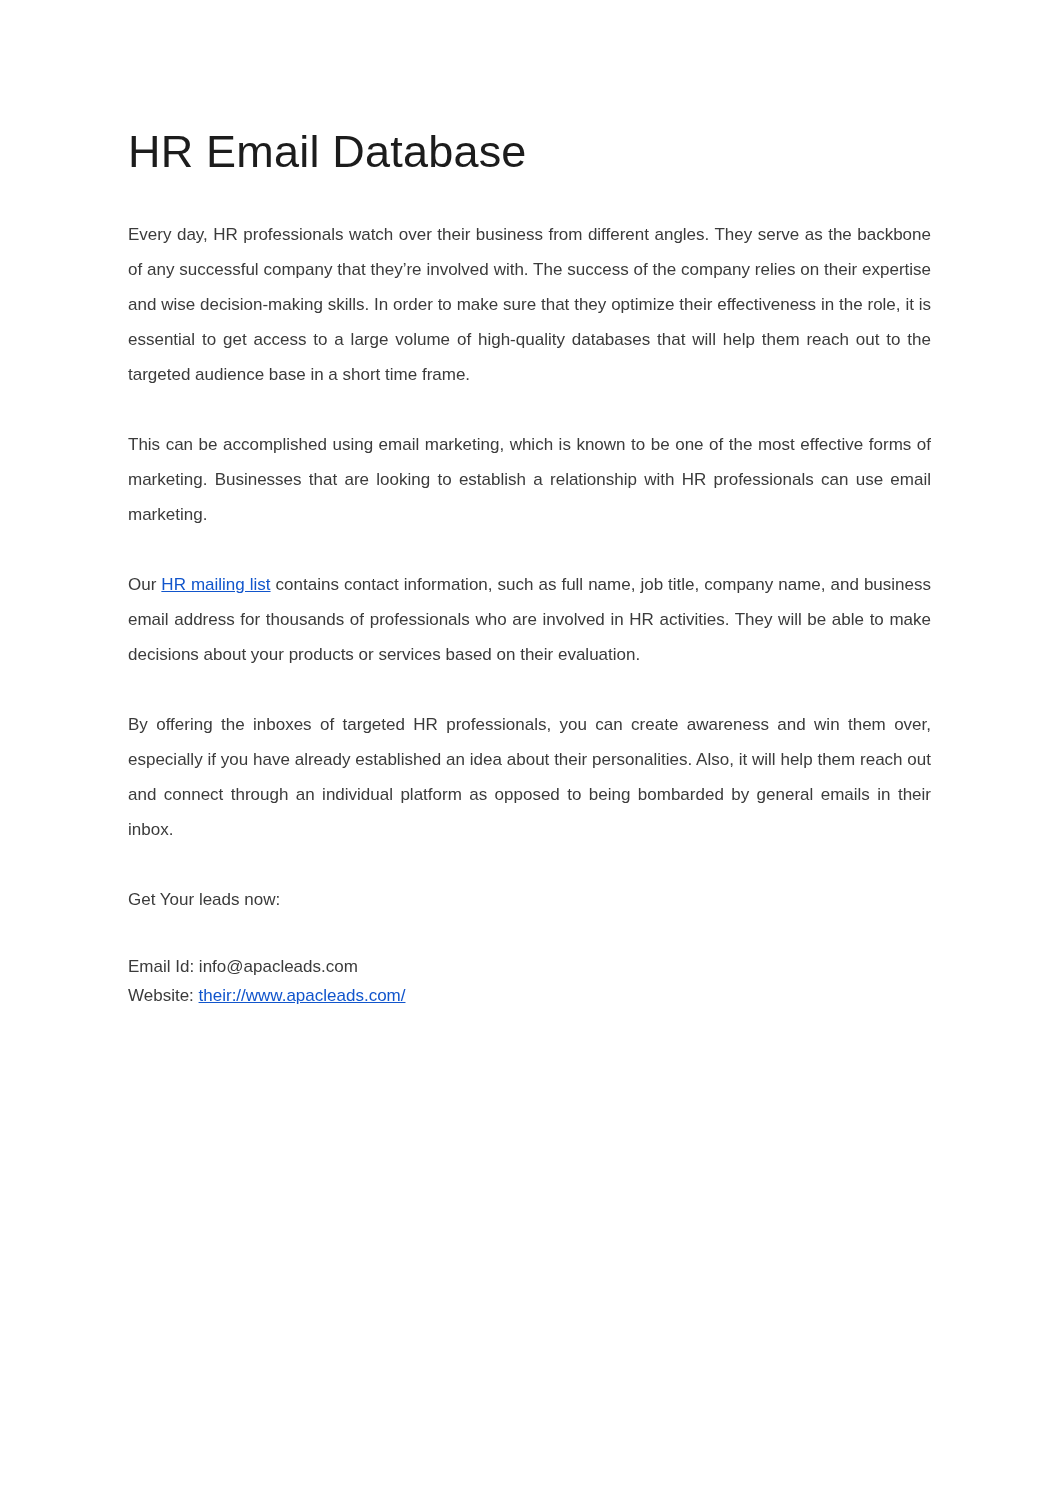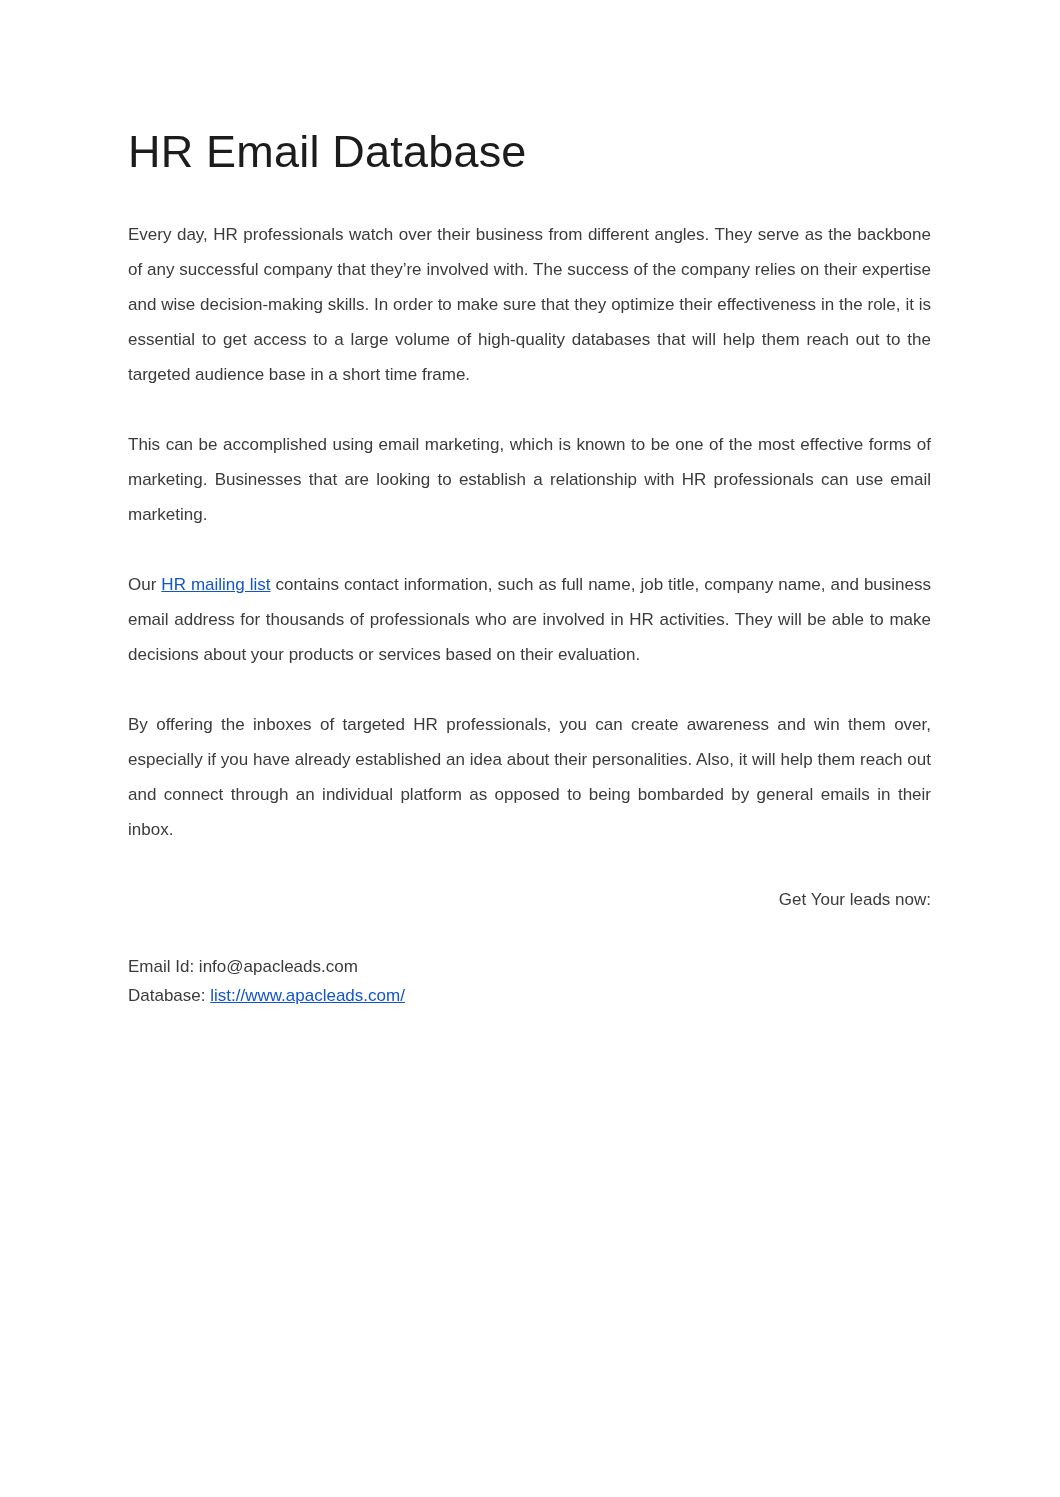--- a/index.html
+++ b/index.html
@@ -28,21 +28,21 @@
     margin: 0 0 38px 0;
   }
   p.body {
     font-size: 17px;
     line-height: 35px;
     color: #3b3b3b;
     text-align: justify;
     margin: 8px 0 35px 0;
   }
   p.cta {
-    text-align: right;
+    text-align: left;
     margin: 0 0 35px 0;
   }
   .contact {
     font-size: 17px;
     line-height: 29px;
     color: #3b3b3b;
   }
   a.link {
     color: #1155cc;
     text-decoration: underline;
@@ -63,16 +63,16 @@
   <p class="body"><span>Our </span><a href="#" class="link">HR mailing list</a><span> contains contact information, such as full name, job title, company name, and business email address for thousands of professionals who are involved in HR activities. They will be able to make decisions about your products or services based on their evaluation.</span></p>
 
   <p class="body">By offering the inboxes of targeted HR professionals, you can create awareness and win them over, especially if you have already established an idea about their personalities. Also, it will help them reach out and connect through an individual platform as opposed to being bombarded by general emails in their inbox.</p>
 
   <p class="body cta">Get Your leads now:</p>
 
   <div class="contact">
 
     <div><span>Email Id: </span><span>info@apacleads.com</span></div>
 
-    <div><span>Database: </span><a href="#" class="link">list://www.apacleads.com/</a></div>
+    <div><span>Website: </span><a href="#" class="link">their://www.apacleads.com/</a></div>
   </div>
 
 </div>
 
 </body></html>

